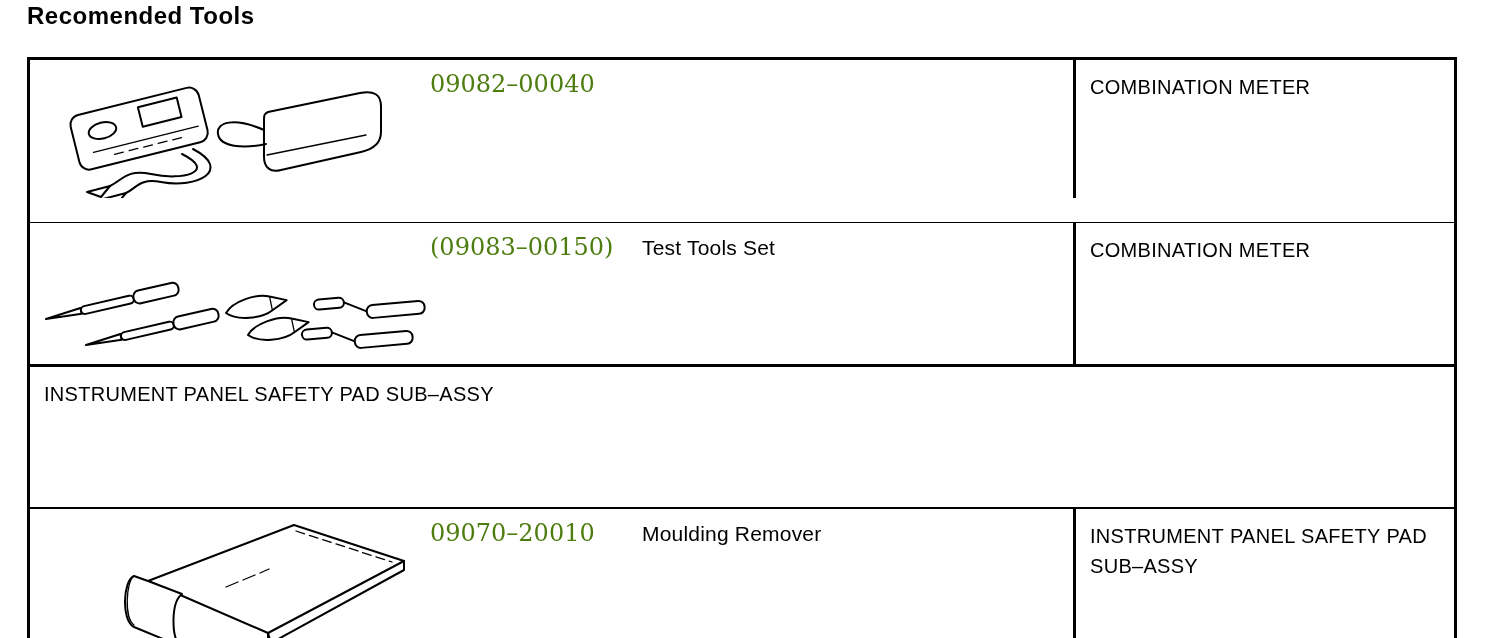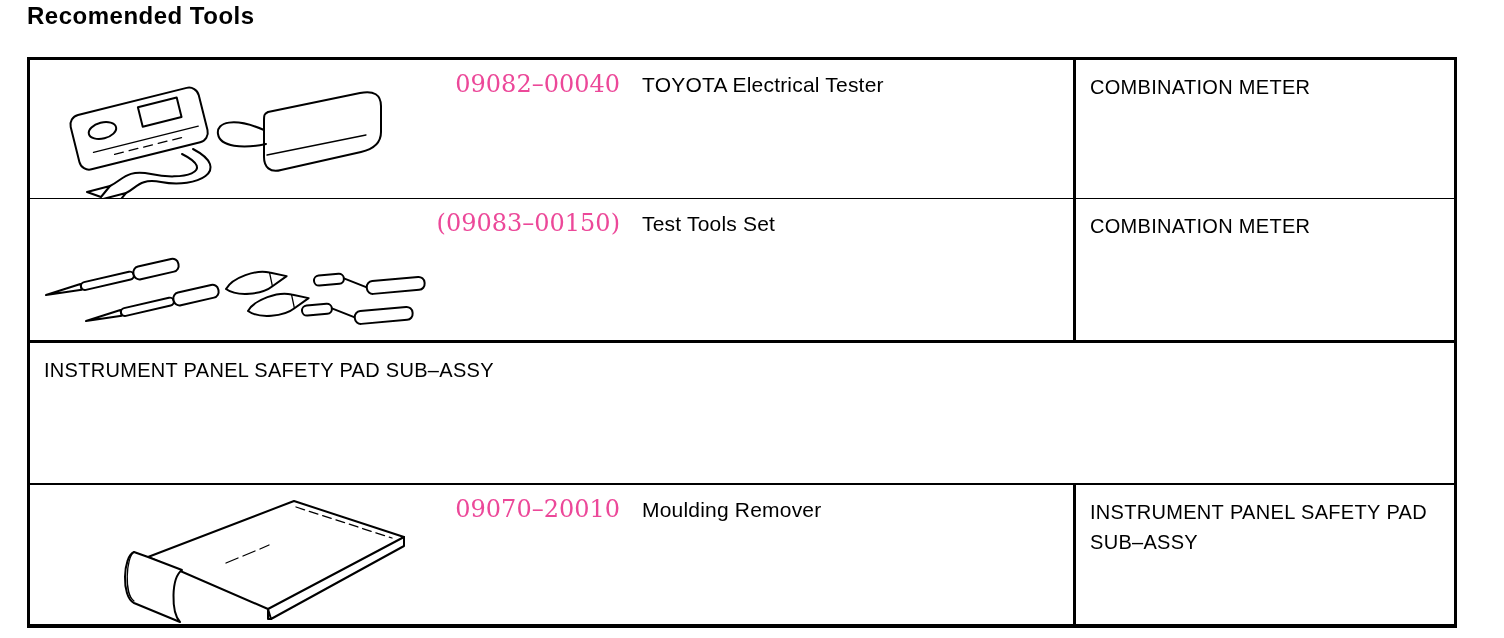--- a/index.html
+++ b/index.html
@@ -14,38 +14,38 @@
     color:#000;
   }
   .tools-table {
     position:absolute; left:27px; top:57px; width:1430px;
     box-sizing:border-box;
     border:3px solid #000; border-bottom-width:4px;
     background:#fff;
   }
   .t-row { display:grid; grid-template-columns:1046px 1fr; }
   .t-row.h1 { height:138px; }
-  .t-row.h2 { height:141px; }
+  .t-row.h2 { height:141px;margin-top:24px; }
   .t-row.h3 { height:140px; }
   .t-row.h4 { height:139px; }
   .sep-thin  { border-top:1px solid #000; }
   .sep-thick { border-top:3px solid #000; }
   .sep-med   { border-top:2px solid #000; }
   .cell-left {
     box-sizing:border-box; border-right:3px solid #000;
     display:flex; align-items:flex-start; overflow:hidden;
   }
   .illustration {
     flex:none; width:400px; height:100%; position:relative;
   }
   .illustration svg { position:absolute; left:0; top:0; }
   .partnum {
-    flex:none; width:190px; text-align:right; white-space:nowrap;
+    flex:none; width:190px; text-align:left; white-space:nowrap;
     font-family:"DejaVu Serif", serif; font-size:24px;
-    padding-top:10px; color:#ec4899;
+    padding-top:10px; color:#4d7c0f;
   }
   .toolname {
     flex:1; padding-left:22px; padding-top:13px;
     font-size:21px; color:#000; letter-spacing:0.2px;
   }
   .cell-right {
     box-sizing:border-box;
     padding:12px 27px 0 14px;
     font-size:20px; line-height:30px; letter-spacing:0.3px;
     text-align:justify; color:#000; overflow:hidden;
@@ -83,21 +83,20 @@
               </g>
 
               <path class="nf" d="M152,94 C188,112 152,121 121,114 C96,109 93,120 80,126"></path>
               <path class="nf" d="M163,89 C203,110 167,129 131,122 C109,118 107,128 96,133"></path>
               <path d="M80,126 l-23,6 l14,5 z"></path>
               <path d="M96,133 l-23,6 l14,5 z"></path>
             </g>
           </svg>
         </div>
         <div class="partnum">09082–00040</div>
-        <div class="toolname">TOYOTA Electrical Tester</div>
       </div>
       <div class="cell-right">
         <span>COMBINATION METER</span>
       </div>
     </div>
 
     <div class="t-row h2 sep-thin">
       <div class="cell-left">
         <div class="illustration">
           <svg width="400" height="141" viewBox="0 0 400 141">

